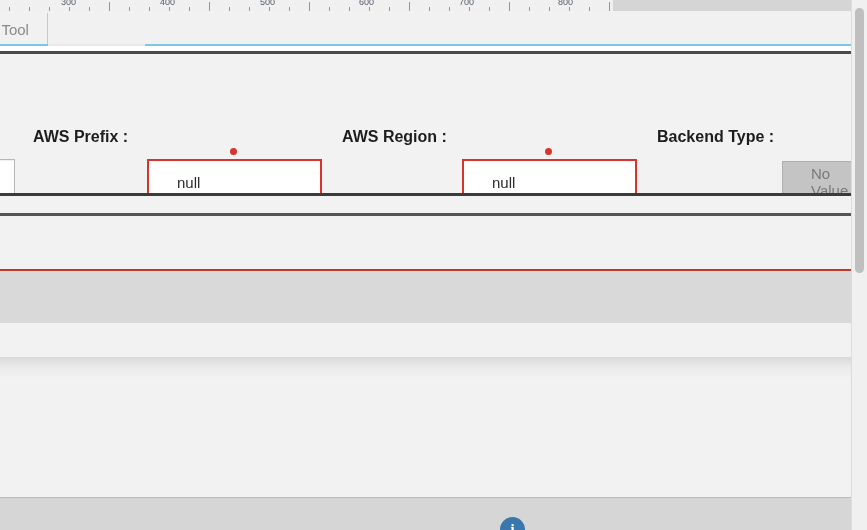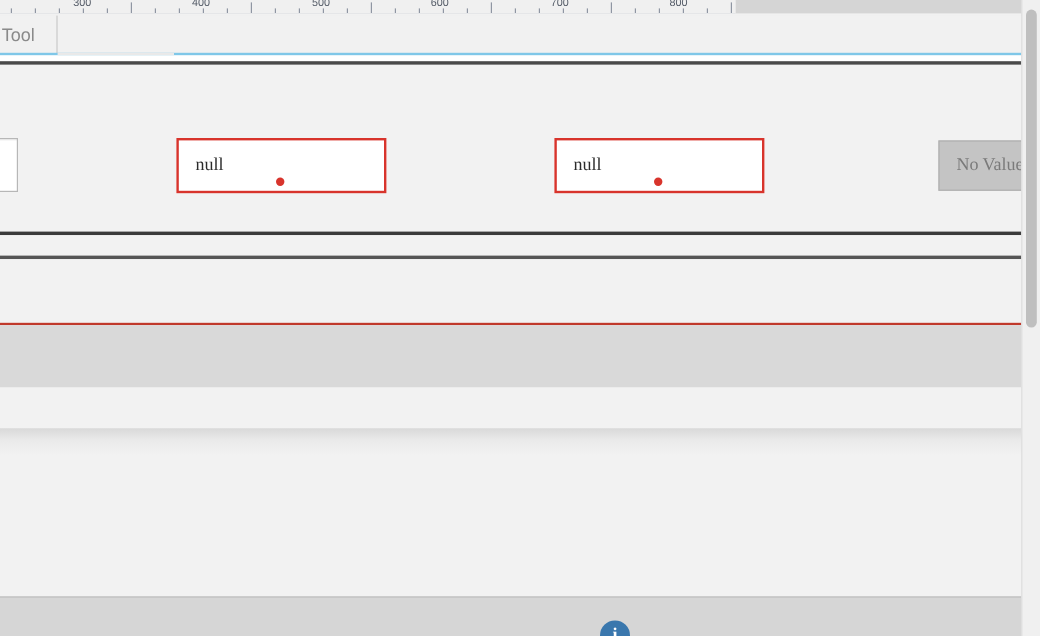--- a/index.html
+++ b/index.html
@@ -160,25 +160,26 @@
     white-space: nowrap;
     line-height: 1;
   }
 
   .text-input {
     position: absolute;
     box-sizing: border-box;
     background: #ffffff;
     font-size: 15px;
     color: #2b2b2b;
-    font-family: Liberation Serif, serif;
+    font-family: Liberation Sans, sans-serif;
     display: flex;
     align-items: center;
-    padding-left: 14px;
+    padding-left: 28px;
     cursor: text;
+    margin-top: 44px;
   }
   .text-input.err {
     border: 2px solid #d8342c;
   }
   .text-input.plain {
     border: 1px solid #b7b7b7;
     box-shadow: inset 1px 1px 0 #efefef;
   }
   .text-input.disabled {
     background: #c4c4c4;
@@ -371,20 +372,27 @@
     </div>
     <div class="tab-rest"></div>
   </div>
   <div class="tabstrip-underline"></div>
   <div class="tabstrip-underline-gap"></div>
 
   <div class="sep-dark-top"></div>
 
   <div class="content-panel"></div>
 
+  <div class="form-row">
+    <div class="field-label" id="aws-prefix-label">AWS Prefix :</div>
+
+    <div class="field-label" id="aws-region-label">AWS Region :</div>
+
+    <div class="field-label" id="backend-type-label">Backend Type :</div>
+  </div>
 
   <div class="text-input plain" id="field-left-partial" style="top:115px;"></div>
 
   <div class="text-input err" id="aws-prefix-input">null</div>
   <div class="err-dot" id="aws-prefix-dot"></div>
 
   <div class="text-input err" id="aws-region-input">null</div>
   <div class="err-dot" id="aws-region-dot"></div>
 
   <div class="text-input disabled" id="backend-type-input">No Value</div>

